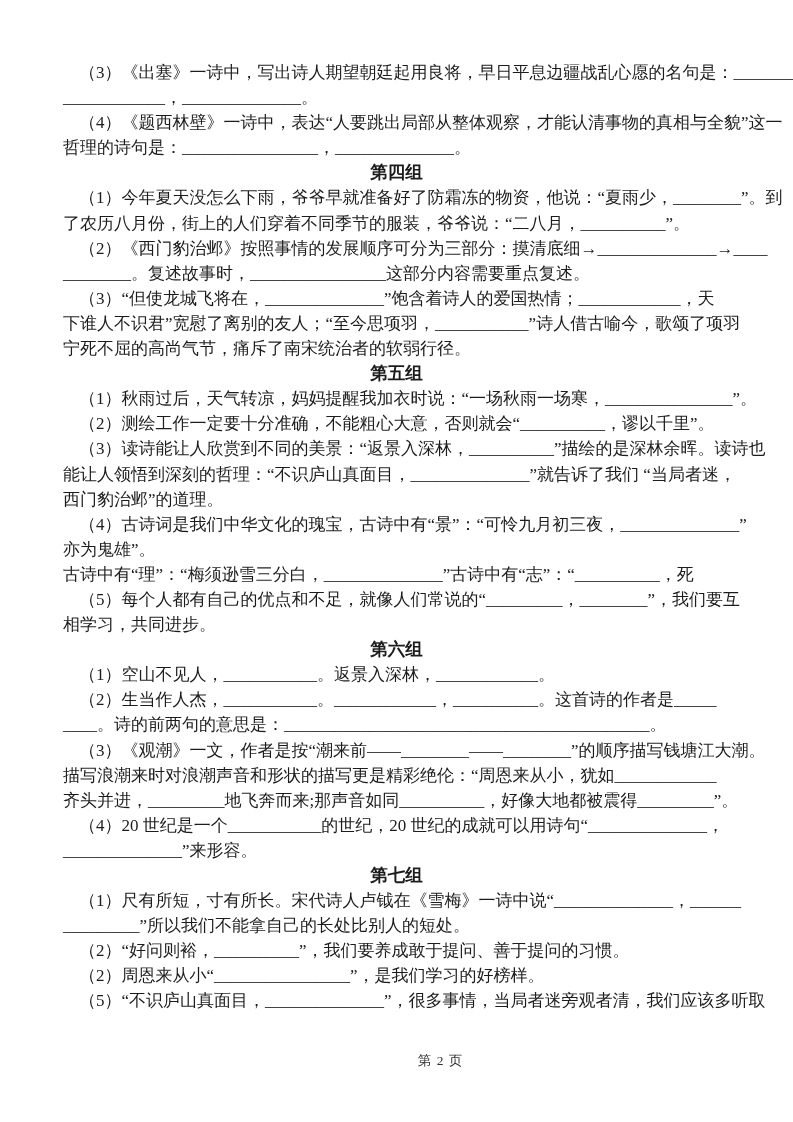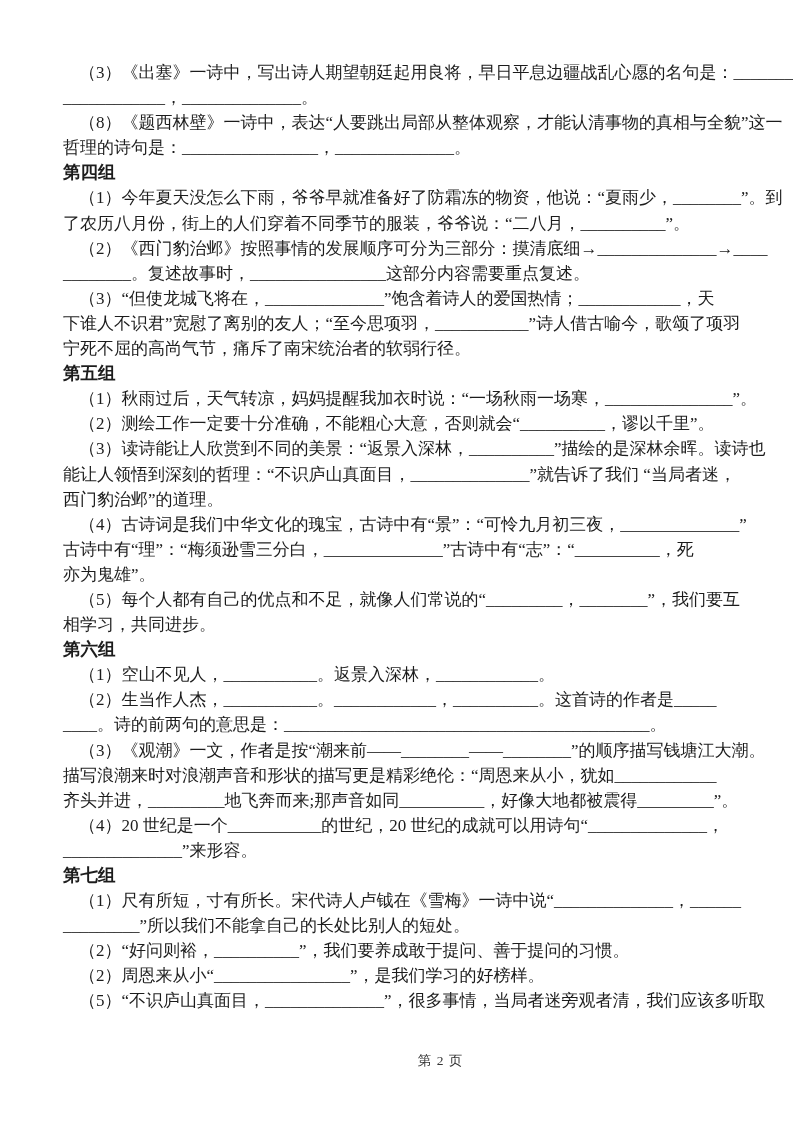--- a/index.html
+++ b/index.html
@@ -29,59 +29,60 @@
     letter-spacing: 0px;
     color: #1c1c1c;
   }
   .line.indent {
     padding-left: 16px;
   }
   .line.heading {
     font-weight: bold;
     font-family: "Liberation Sans", "DejaVu Sans", sans-serif;
     font-size: 17.5px;
+    text-align: center;
   }
   .footer {
     position: absolute;
     top: 1052px;
     left: 0;
     width: 100%;
     text-align: center;
     font-size: 13.5px;
     color: #333333;
     letter-spacing: 1px;
     margin-left: 44px;
   }
 </style>
 </head>
 <body>
 
 <div class="page">
   <div class="content" id="content">
       <div class="line indent">（3）《出塞》一诗中，写出诗人期望朝廷起用良将，早日平息边疆战乱心愿的名句是：_________</div>
       <div class="line">____________，______________。</div>
-      <div class="line indent">（8）《题西林壁》一诗中，表达“人要跳出局部从整体观察，才能认清事物的真相与全貌”这一</div>
+      <div class="line indent">（4）《题西林壁》一诗中，表达“人要跳出局部从整体观察，才能认清事物的真相与全貌”这一</div>
       <div class="line">哲理的诗句是：________________，______________。</div>
       <div class="line heading">第四组</div>
       <div class="line indent">（1）今年夏天没怎么下雨，爷爷早就准备好了防霜冻的物资，他说：“夏雨少，________”。到</div>
       <div class="line">了农历八月份，街上的人们穿着不同季节的服装，爷爷说：“二八月，__________”。</div>
       <div class="line indent">（2）《西门豹治邺》按照事情的发展顺序可分为三部分：摸清底细→______________→____</div>
       <div class="line">________。复述故事时，________________这部分内容需要重点复述。</div>
       <div class="line indent">（3）“但使龙城飞将在，______________”饱含着诗人的爱国热情；____________，天</div>
       <div class="line">下谁人不识君”宽慰了离别的友人；“至今思项羽，___________”诗人借古喻今，歌颂了项羽</div>
       <div class="line">宁死不屈的高尚气节，痛斥了南宋统治者的软弱行径。</div>
       <div class="line heading">第五组</div>
       <div class="line indent">（1）秋雨过后，天气转凉，妈妈提醒我加衣时说：“一场秋雨一场寒，_______________”。</div>
       <div class="line indent">（2）测绘工作一定要十分准确，不能粗心大意，否则就会“__________，谬以千里”。</div>
       <div class="line indent">（3）读诗能让人欣赏到不同的美景：“返景入深林，__________”描绘的是深林余晖。读诗也</div>
       <div class="line">能让人领悟到深刻的哲理：“不识庐山真面目，______________”就告诉了我们 “当局者迷，</div>
       <div class="line">西门豹治邺”的道理。</div>
       <div class="line indent">（4）古诗词是我们中华文化的瑰宝，古诗中有“景”：“可怜九月初三夜，______________”</div>
+      <div class="line">亦为鬼雄”。</div>
       <div class="line">古诗中有“理”：“梅须逊雪三分白，______________”古诗中有“志”：“__________，死</div>
-      <div class="line">亦为鬼雄”。</div>
       <div class="line indent">（5）每个人都有自己的优点和不足，就像人们常说的“_________，________”，我们要互</div>
       <div class="line">相学习，共同进步。</div>
       <div class="line heading">第六组</div>
       <div class="line indent">（1）空山不见人，___________。返景入深林，____________。</div>
       <div class="line indent">（2）生当作人杰，___________。____________，__________。这首诗的作者是_____</div>
       <div class="line">____。诗的前两句的意思是：___________________________________________。</div>
       <div class="line indent">（3）《观潮》一文，作者是按“潮来前——________——________”的顺序描写钱塘江大潮。</div>
       <div class="line">描写浪潮来时对浪潮声音和形状的描写更是精彩绝伦：“周恩来从小，犹如____________</div>
       <div class="line">齐头并进，_________地飞奔而来;那声音如同__________，好像大地都被震得_________”。</div>
       <div class="line indent">（4）20 世纪是一个___________的世纪，20 世纪的成就可以用诗句“______________，</div>

